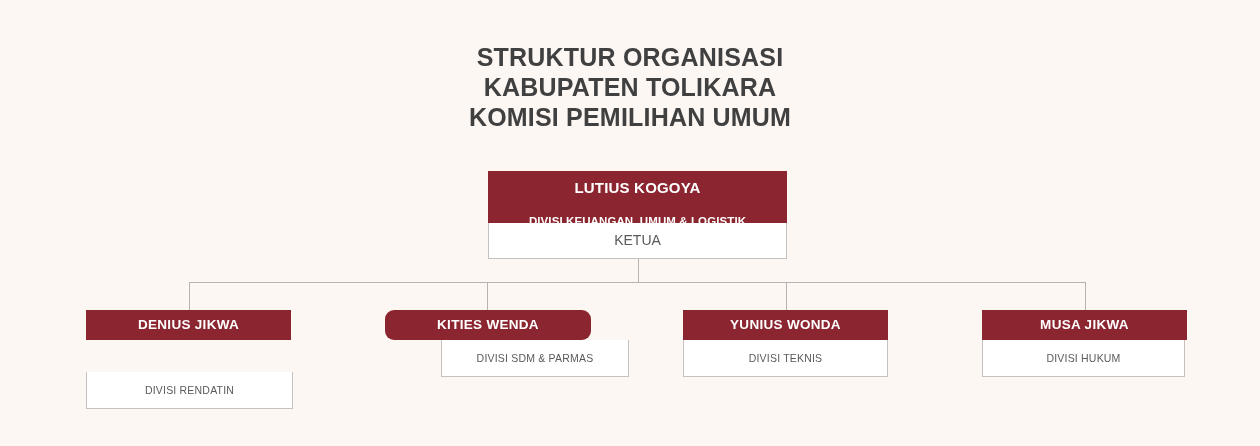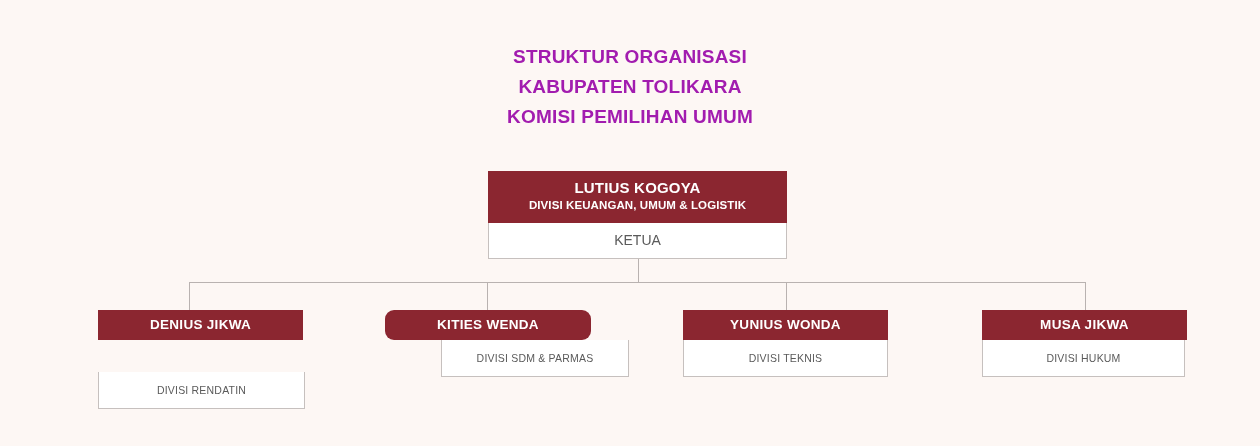--- a/index.html
+++ b/index.html
@@ -25,23 +25,23 @@
 
   
   .title-block {
     position: absolute;
     left: 0;
     top: 42px;
     width: 1260px;
     text-align: center;
   }
   .title-line {
-    font-size: 19px;
+    font-size: 25px;
     font-weight: bold;
-    color: #a21caf;
+    color: #404040;
     letter-spacing: 0.2px;
     line-height: 30px;
     white-space: nowrap;
   }
 
   
   .conn {
     position: absolute;
     background: #b9b2b0;
   }
@@ -68,20 +68,21 @@
     box-sizing: border-box;
     overflow: hidden;
   }
   .node-name {
     font-weight: bold;
     white-space: nowrap;
   }
   .node-sub {
     font-weight: bold;
     white-space: nowrap;
+    margin-top: 16px;
   }
   .node-role {
     color: #5a5a5a;
     white-space: nowrap;
     text-align: center;
   }
 
   
   #node-root .node-header {
     left: 0; top: 0;
@@ -141,21 +142,21 @@
   <div class="node" id="node-root" style="left:488px; top:171px; width:299px; height:112px;">
     <div class="node-header">
       <div class="node-name">LUTIUS KOGOYA</div>
       <div class="node-sub">DIVISI KEUANGAN, UMUM &amp; LOGISTIK</div>
     </div>
     <div class="node-body">
       <div class="node-role">KETUA</div>
     </div>
   </div>
 
-  <div class="node node-child" id="node-child-1" style="left:98px; top:310px; width:205px; height:67px;">
+  <div class="node node-child" id="node-child-1" style="left:86px; top:310px; width:205px; height:67px;">
     <div class="node-header" style="left:0px; width:205px;">
       <div class="node-name">DENIUS JIKWA</div>
     </div>
     <div class="node-body" style="left:0px; width:207px;margin-top:32px;">
       <div class="node-role">DIVISI  RENDATIN</div>
     </div>
   </div>
 
   <div class="node node-child" id="node-child-2" style="left:385px; top:310px; width:206px; height:67px;">
     <div class="node-header" style="left:0px; width:206px;border-radius:9px;">

